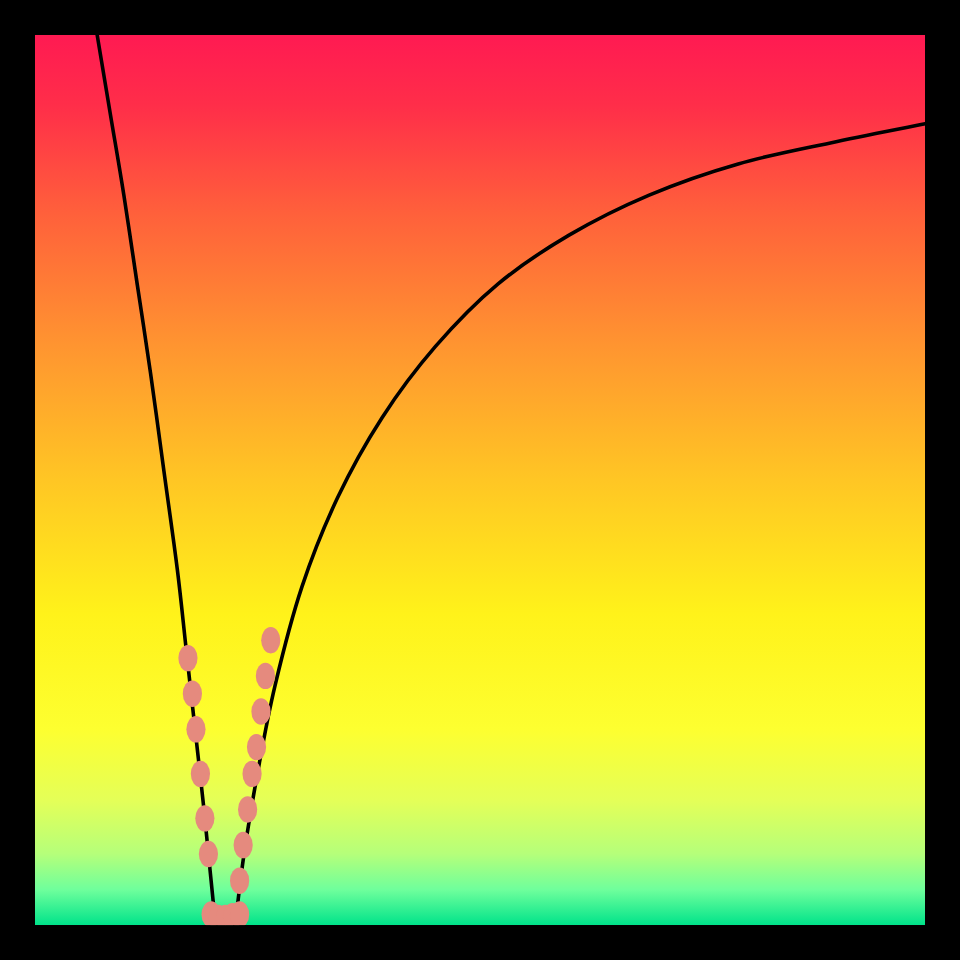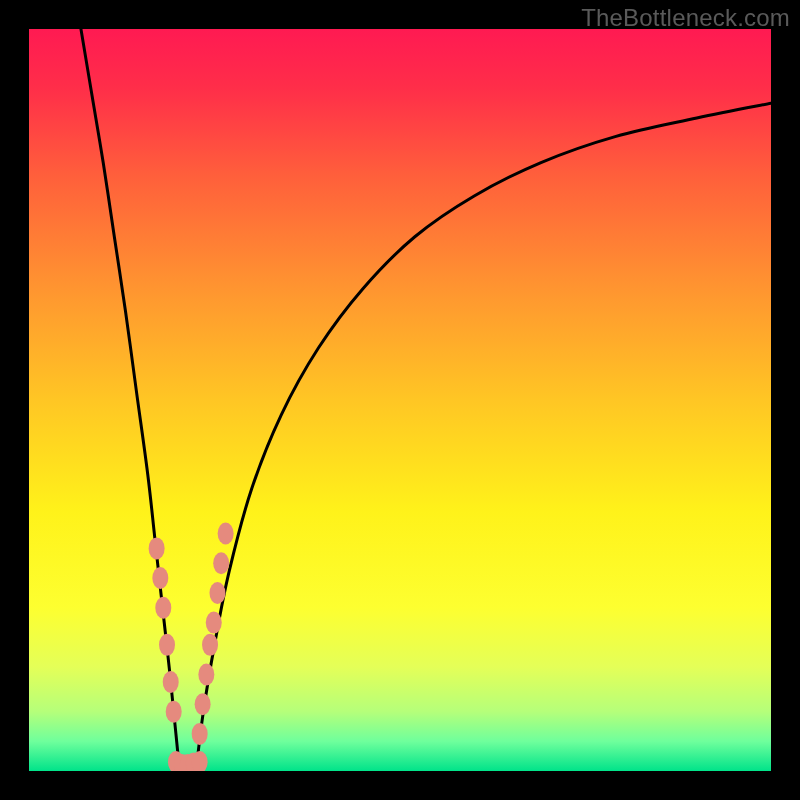--- a/index.html
+++ b/index.html
@@ -37,21 +37,20 @@
     pointer-events: none;
   }
   svg {
     display: block;
   }
 </style>
 </head>
 <body>
 
 <div class="outer">
-  <div class="watermark">TheBottleneck.com</div>
 
   <div class="plot-area">
     <svg id="chart-svg" width="742" height="742" viewBox="0 0 742 742">
       <defs>
         <linearGradient id="bg-grad" x1="0" y1="0" x2="0" y2="1">
             <stop offset="0%" stop-color="#ff1a52"></stop>
             <stop offset="8%" stop-color="#ff2e49"></stop>
             <stop offset="20%" stop-color="#ff603b"></stop>
             <stop offset="35%" stop-color="#ff9530"></stop>
             <stop offset="50%" stop-color="#ffc624"></stop>

